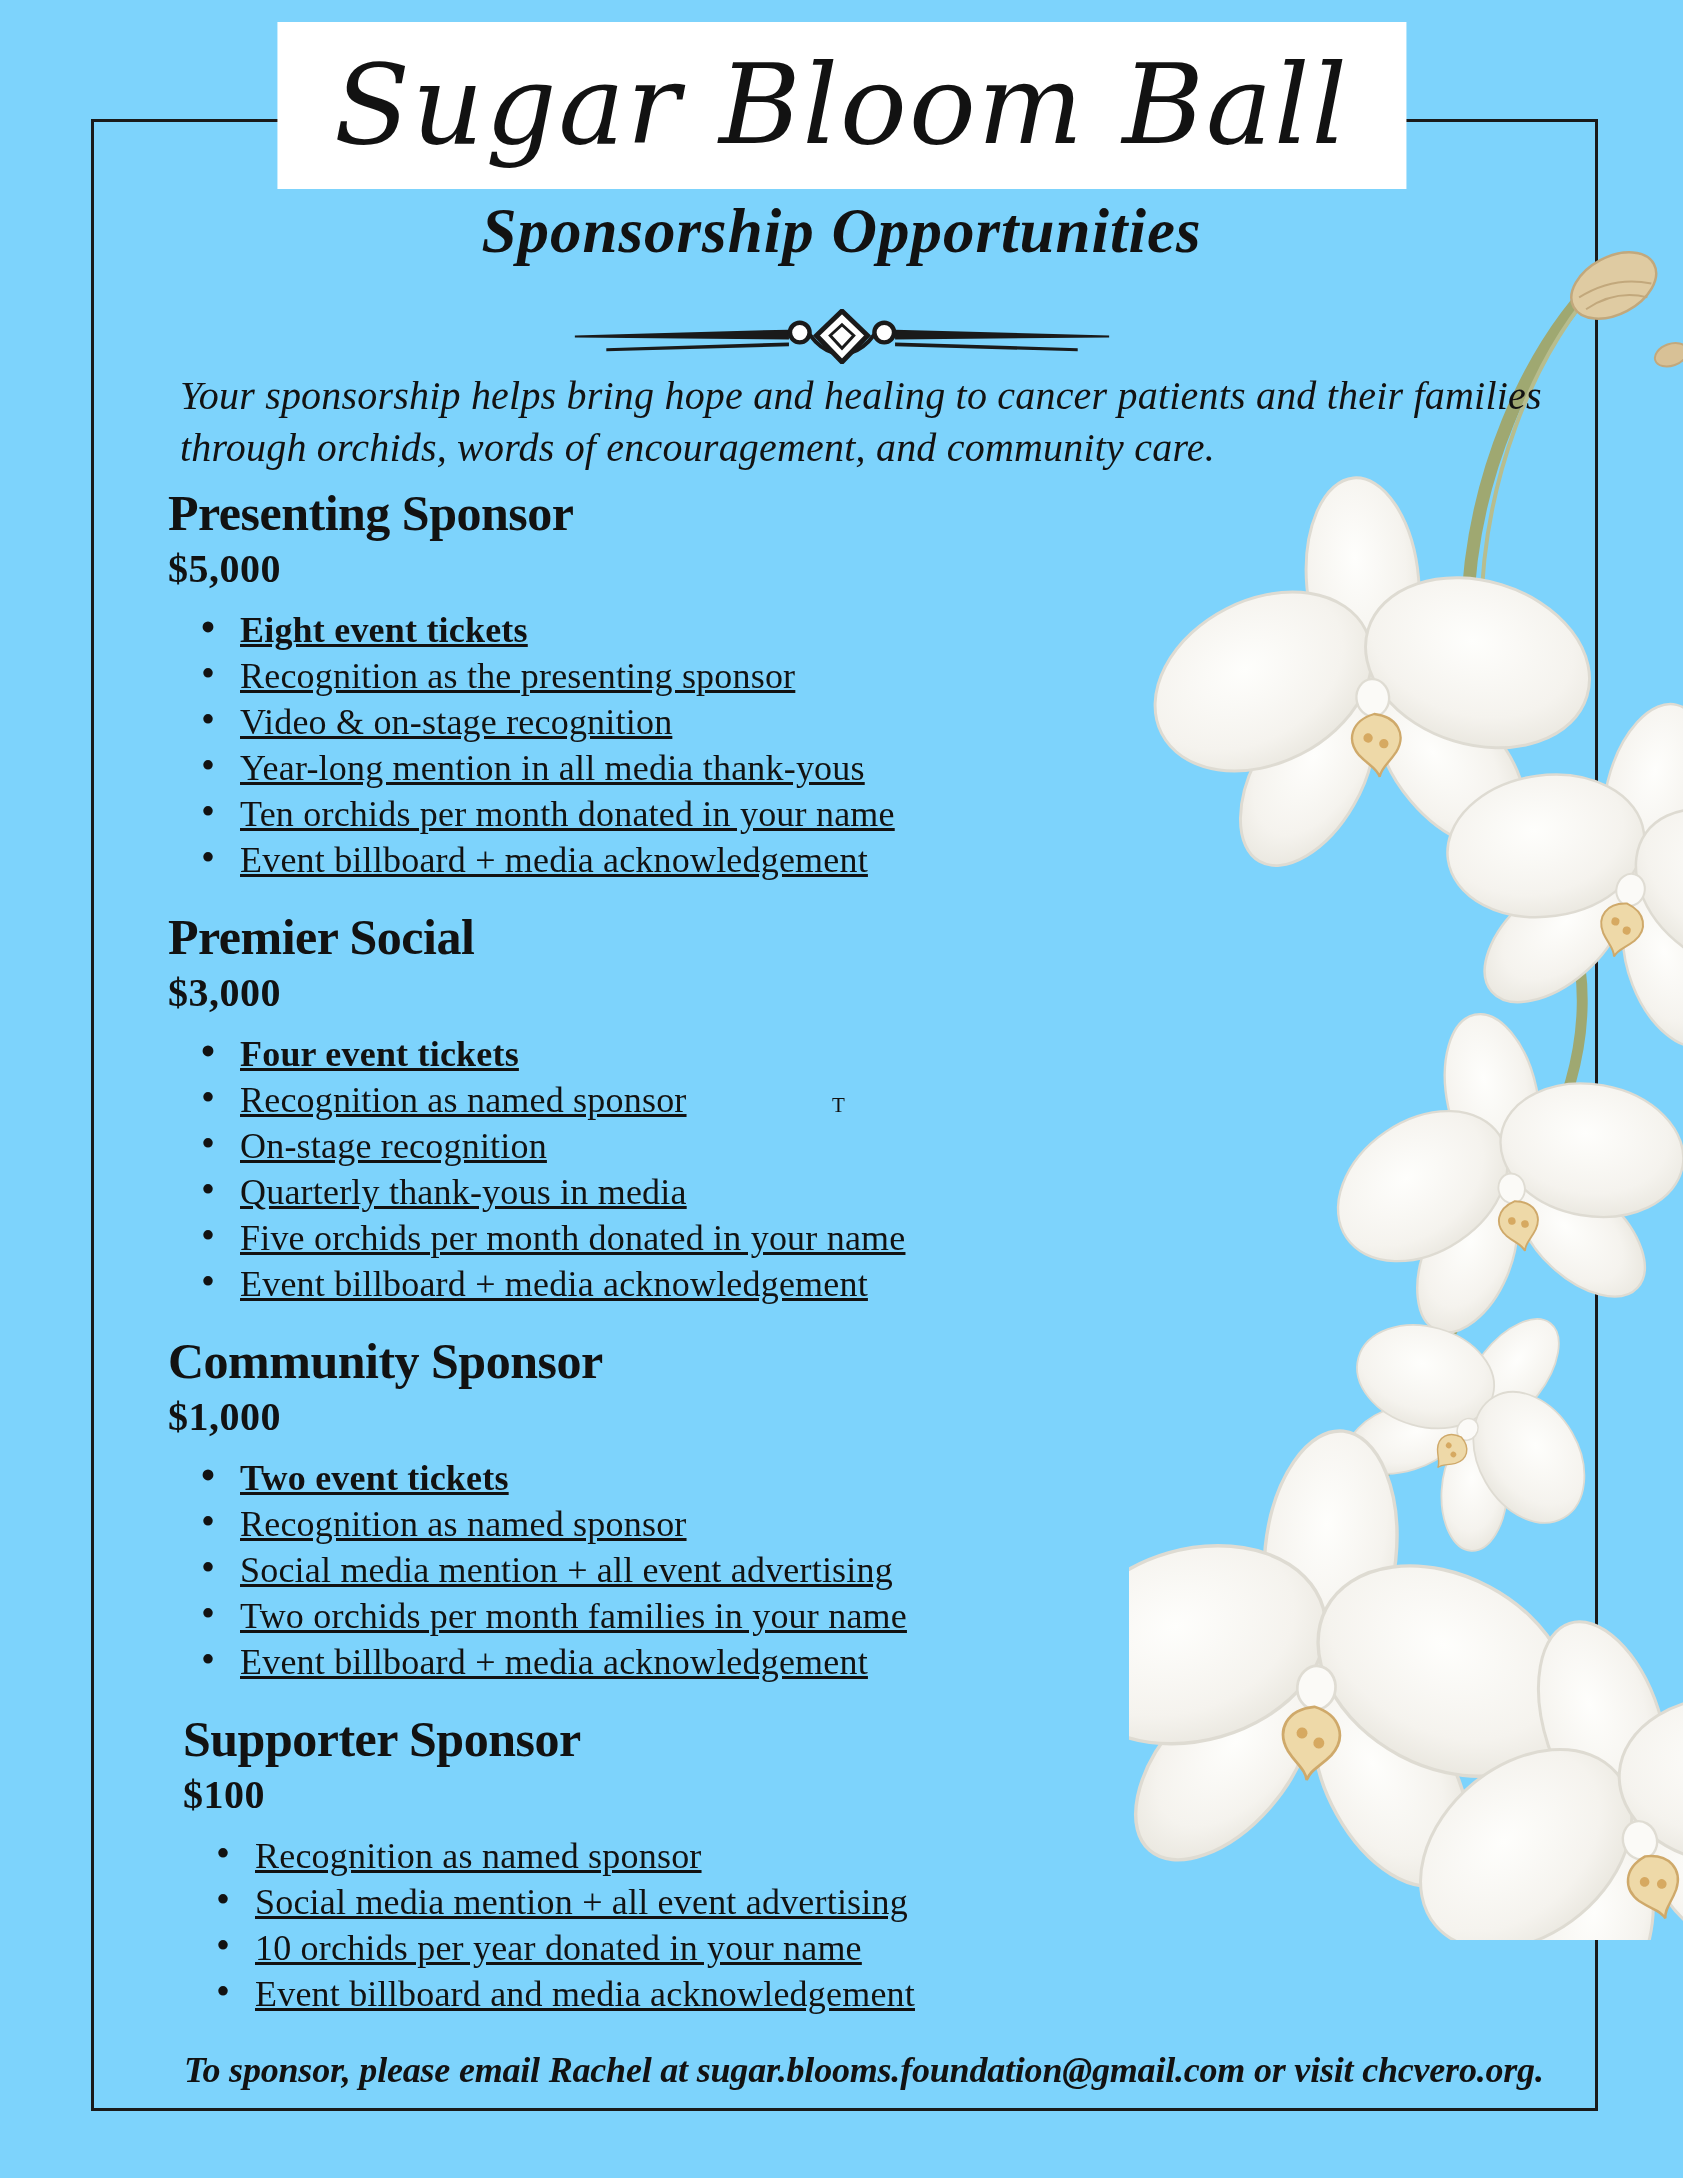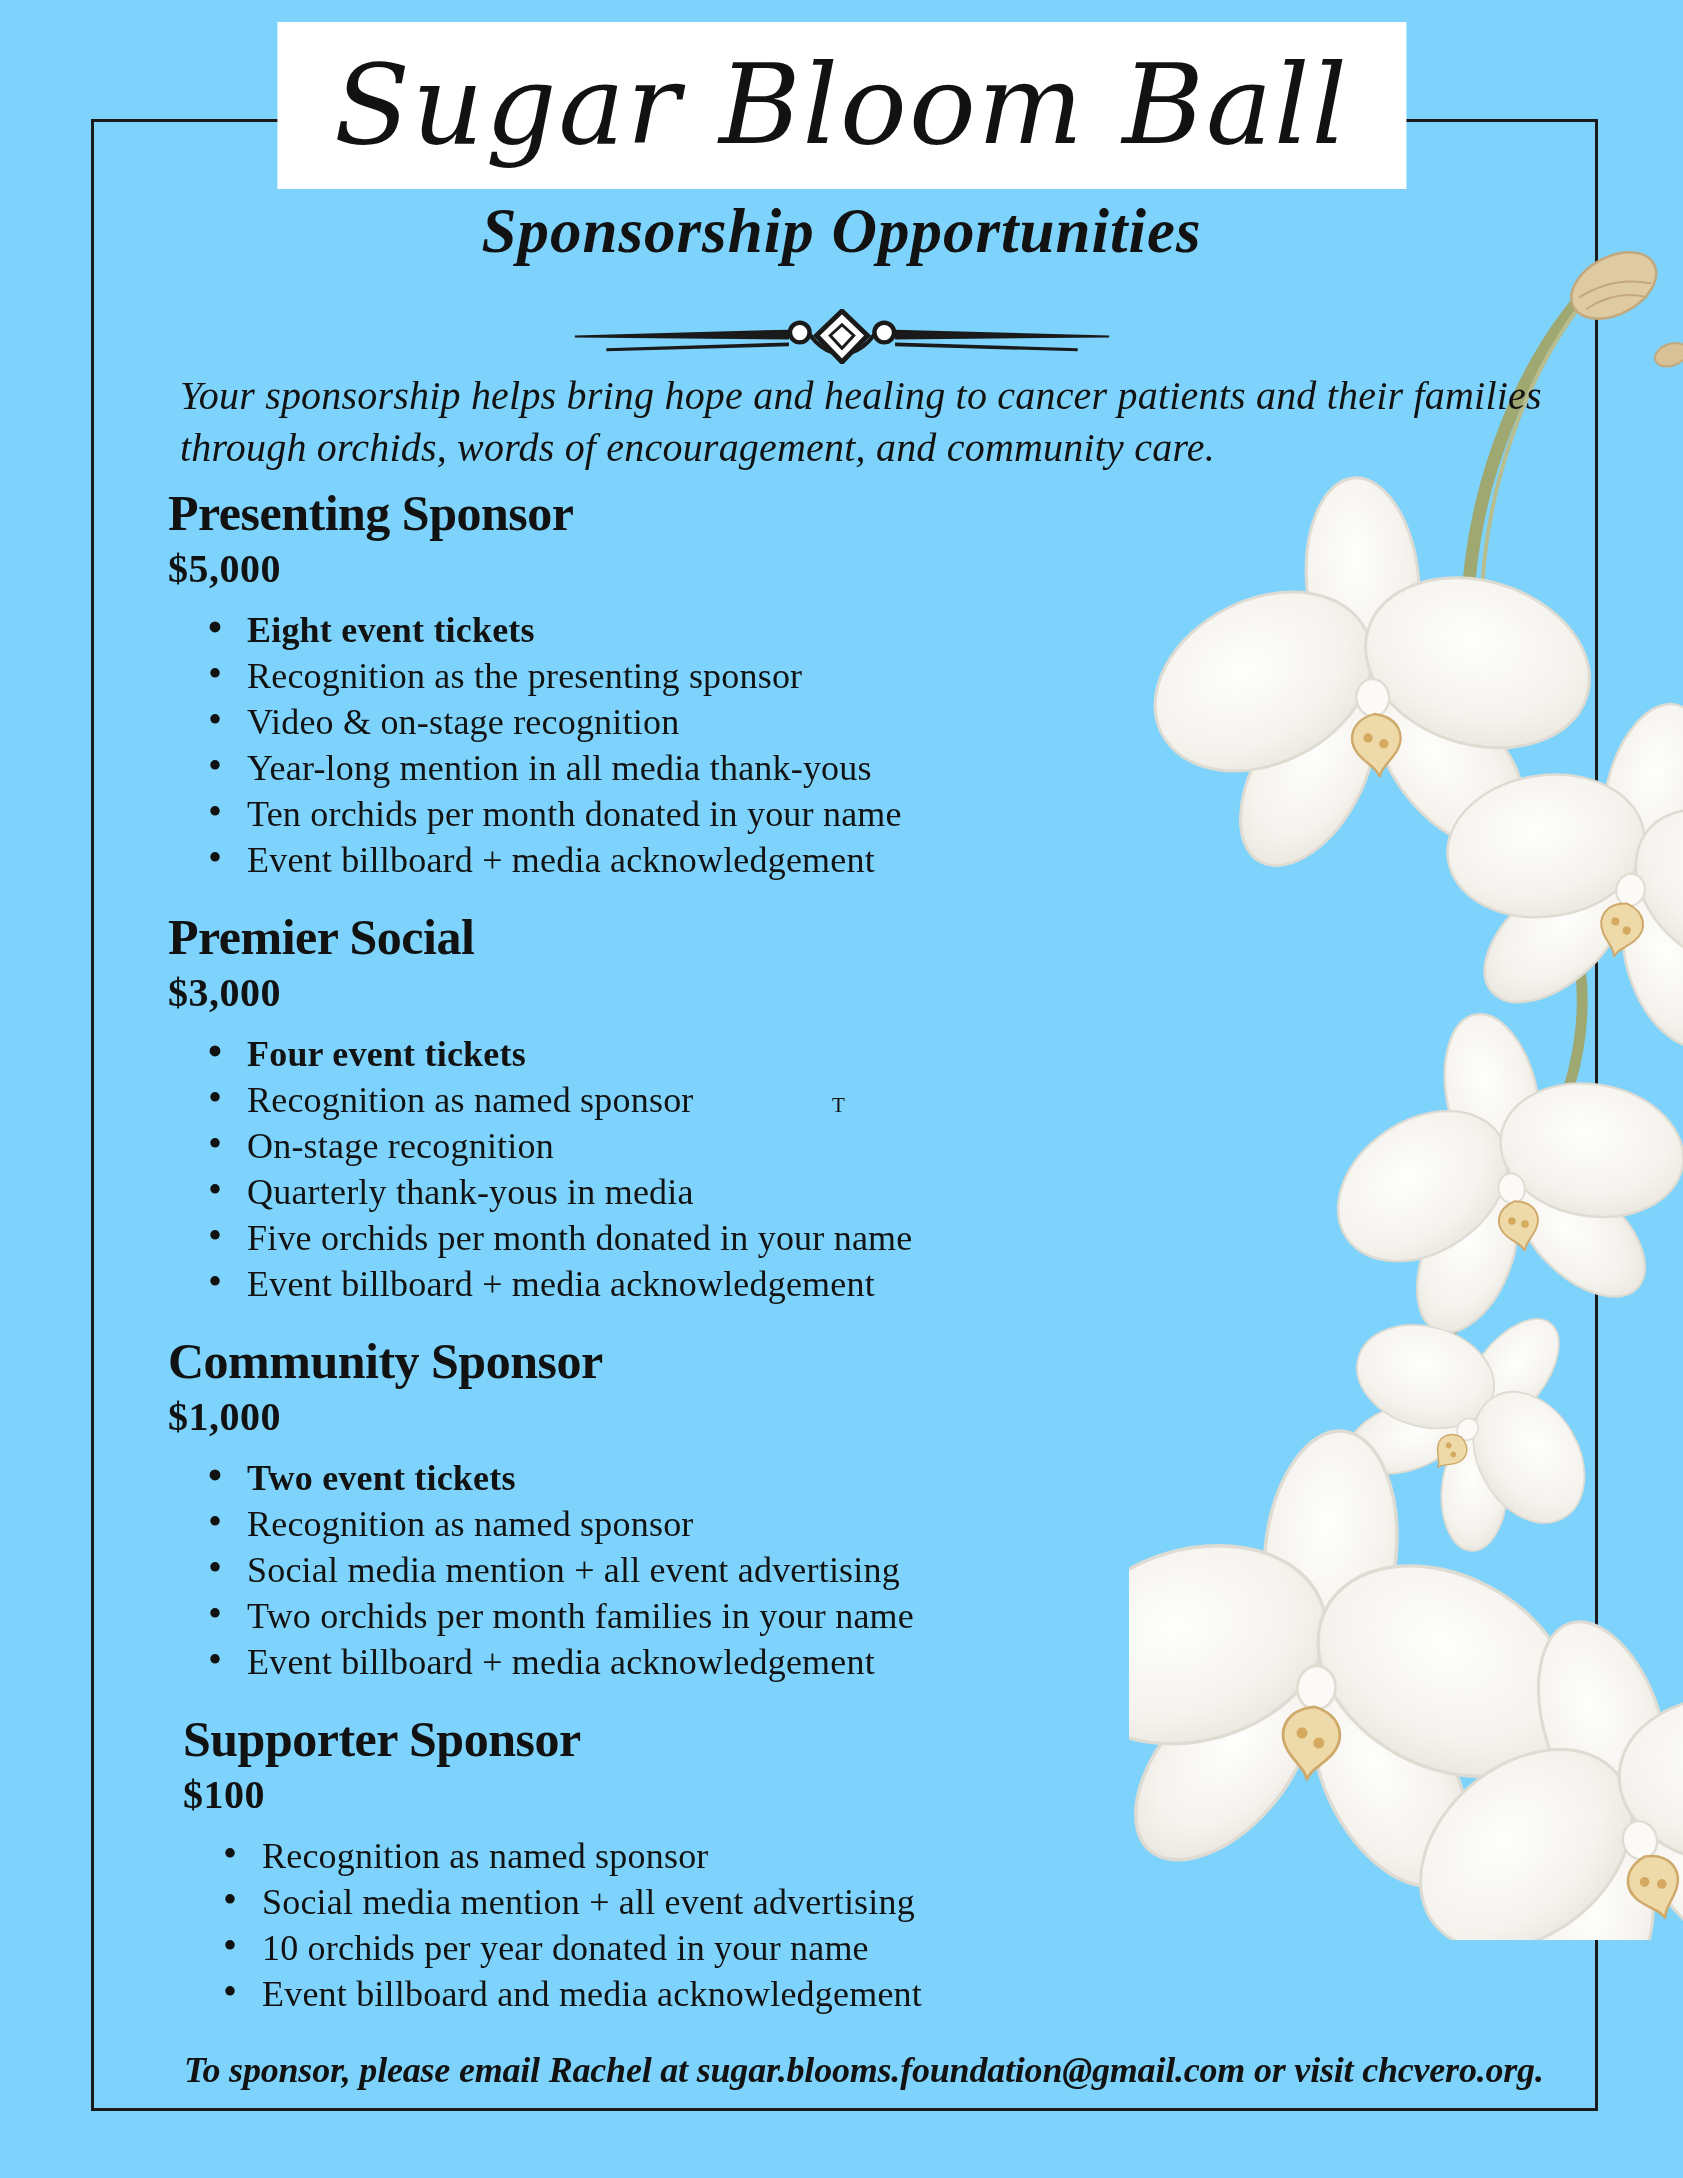--- a/index.html
+++ b/index.html
@@ -25,21 +25,21 @@
   .divider{position:absolute;top:309px;left:50%;transform:translateX(-50%);}
   .intro{
     position:absolute;left:168px;top:358px;margin:12px;width:1406px;
     font-size:40px;line-height:52px;font-style:italic;font-weight:500;letter-spacing:0.2px;
   }
   .tiers{position:absolute;left:168px;top:487px;width:1000px;}
   .tier{margin:0 0 28px 0;}
   .tier:nth-of-type(4){margin-left:15px;}
   .tier-name{margin:0 0 6px 0;font-size:50px;line-height:53px;font-weight:700;letter-spacing:-0.5px;}
   .tier-price{margin:0 0 16px 0;font-size:40px;line-height:45px;font-weight:700;letter-spacing:0.5px;}
-  .tier-benefits{list-style:none;margin:8px;padding:0;}
+  .tier-benefits{list-style:none;margin:1px;padding:0;text-decoration:underline;}
   .tier-benefits li{
     position:relative;margin:0;padding:0 0 0 71px;
     font-size:36px;line-height:46px;letter-spacing:0.2px;
   }
   .tier-benefits li::before{
     content:"\2022";position:absolute;left:32px;top:-2px;font-size:40px;
   }
   .tier-benefits li.bold{font-weight:700;}
   .stray{
     position:absolute;left:832px;top:1095px;font-size:21px;line-height:21px;font-weight:500;

